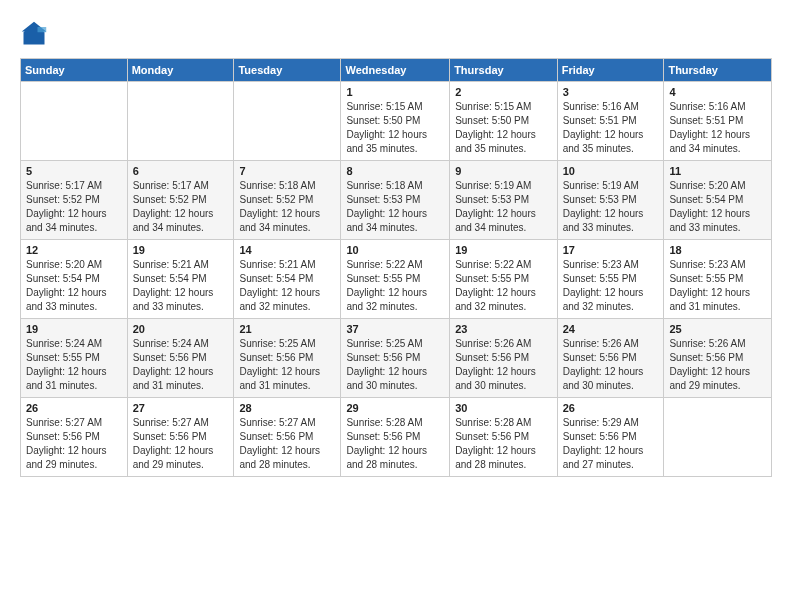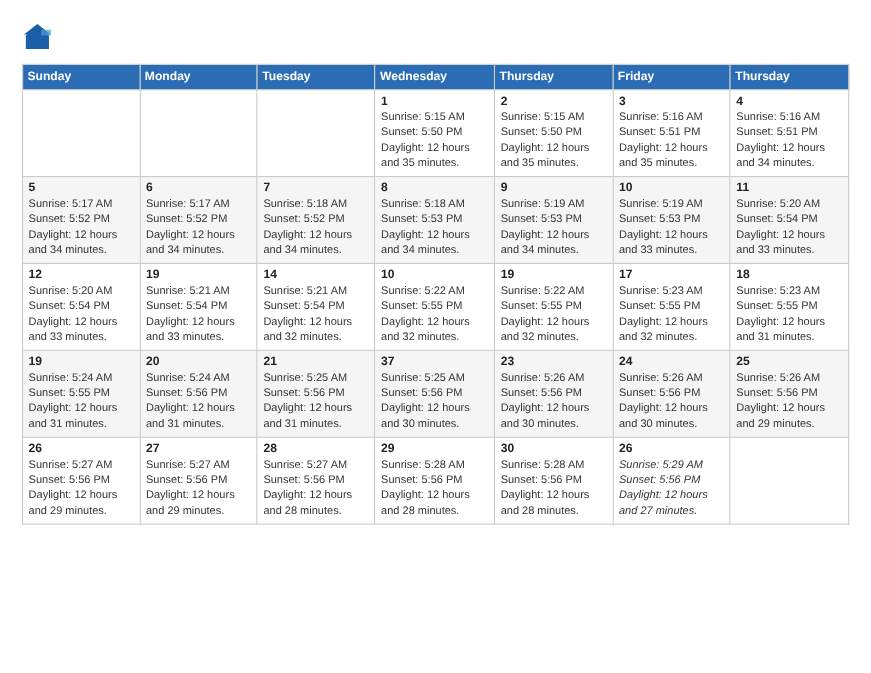--- a/index.html
+++ b/index.html
@@ -353,21 +353,21 @@
           </td>
           <td>
             <div class="day-num">30</div>
             <div class="day-info" style="white-space: pre-line;">Sunrise: 5:28 AM
 Sunset: 5:56 PM
 Daylight: 12 hours
 and 28 minutes.</div>
           </td>
           <td>
             <div class="day-num">26</div>
-            <div class="day-info" style="white-space: pre-line; font-style: italic;">Sunrise: 5:29 AM
+            <div class="day-info" style="white-space: pre-line;">Sunrise: 5:29 AM
 Sunset: 5:56 PM
 Daylight: 12 hours
 and 27 minutes.</div>
           </td>
           <td class="empty"></td>
         </tr>
       </tbody>
   </table>
 </div>
 

